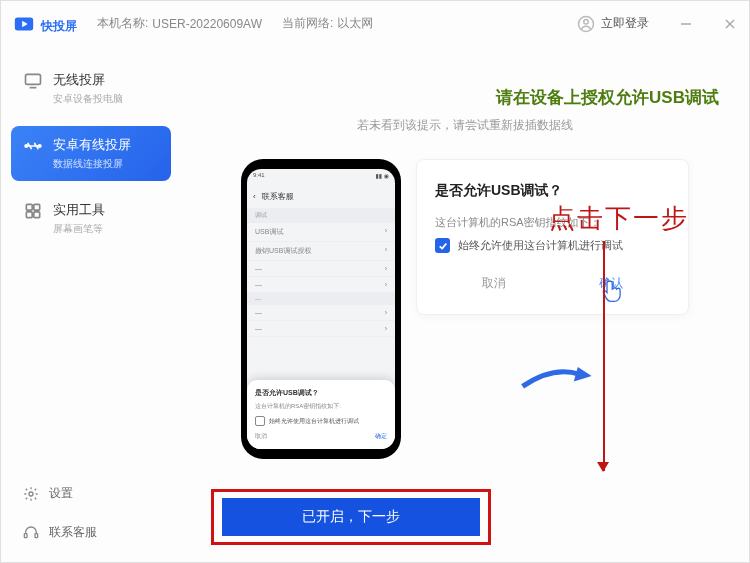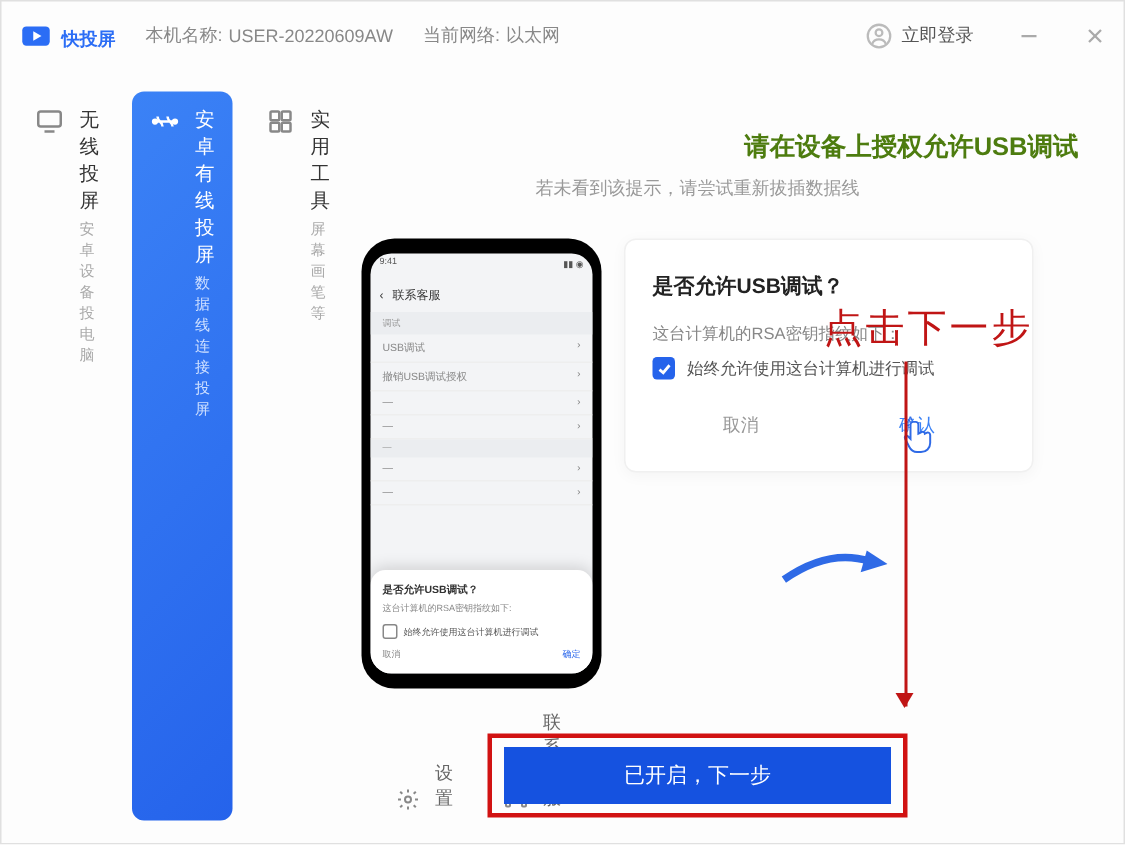--- a/index.html
+++ b/index.html
@@ -5,21 +5,21 @@
 html,body{margin:0;padding:0;font-family:"Microsoft YaHei","PingFang SC",sans-serif;background:#fff;font-size:13px;color:#333}
 .window{width:750px;height:563px;position:relative;background:#fdfdfd;border:1px solid #e0e0e0;box-sizing:border-box;overflow:hidden}
 .titlebar{height:45px;display:flex;align-items:center;padding:0 12px;gap:20px;font-size:12px;color:#888}
 .logo{display:flex;align-items:flex-end;gap:6px;color:#2b6df5;font-weight:700;font-size:12px}
 .logo svg{width:22px;height:22px}
 .spacer{flex:1}
 .login{display:flex;align-items:flex-start;gap:6px;color:#555}
 .login svg{width:18px;height:18px}
 .winbtn{width:14px;height:14px;margin-left:10px;color:#aaa;cursor:pointer;display:flex;align-items:center;justify-content:center}
 .body{display:flex;height:calc(100% - 45px)}
-.sidebar{width:160px;padding:15px 10px;display:flex;flex-direction:row;gap:10px}
+.sidebar{width:160px;padding:15px 10px;display:flex;flex-direction:column;gap:10px}
 .side-spacer{flex:1}
 .side-item{display:flex;gap:10px;align-items:flex-start;padding:10px 12px;border-radius:8px;cursor:pointer}
 .side-item.small{padding:6px 12px;align-items:flex-end;font-size:12px;color:#666}
 .side-item .ic{width:20px;height:20px;flex-shrink:0;display:flex;align-items:center;justify-content:center;color:#888}
 .side-item.small .ic{width:16px;height:16px}
 .side-item .tx{display:flex;flex-direction:column;gap:3px}
 .side-item .tx .t{font-size:13px;color:#333;font-weight:500}
 .side-item.small .tx .t{font-size:12px;color:#666;font-weight:400}
 .side-item .tx .s{font-size:10px;color:#aaa}
 .side-item.active{background:linear-gradient(135deg,#3b82f6,#2563eb);color:#fff}
@@ -48,21 +48,21 @@
 .card .cf{font-size:11px;color:#888;line-height:1.7;margin-bottom:15px}
 .card .cc{display:flex;align-items:center;gap:8px;font-size:11px;color:#555;margin-bottom:22px}
 .checkbox{width:15px;height:15px;border-radius:3px;background:#2563eb;display:flex;align-items:center;justify-content:center;flex-shrink:0}
 .checkbox svg{width:10px;height:10px;color:#fff}
 .card .cbtns{display:flex;justify-content:space-around;font-size:12px;color:#999}
 .card .cbtns .ok{color:#3b82f6;position:relative}
 .cursor-hand{position:absolute;right:-5px;bottom:-12px;width:28px;height:28px;color:#2f6ae6}
 
 .arrow-blue{position:absolute;left:340px;top:315px;width:70px;height:35px;color:#2f6ae6;transform:rotate(8deg)}
 
-.cta-wrap{margin-top:30px;display:flex;justify-content:center}
+.cta-wrap{margin-top:30px;display:flex;}
 .cta-box{border:3px solid #d11212;padding:6px 8px}
 .cta-btn{background:#1552e0;color:#fff;border:none;font-size:14px;padding:10px 80px;cursor:pointer}
 
 .anno{position:absolute;right:60px;top:155px;color:#c01515;font-family:Liberation Sans, sans-serif;font-size:26px;letter-spacing:2px}
 
 .anno-arrow{position:absolute;right:140px;top:195px;width:10px;height:230px;pointer-events:none}
 .anno-arrow .shaft{position:absolute;left:4px;top:0;width:2px;height:100%;background:#c01515}
 .anno-arrow .head{position:absolute;bottom:-1px;left:-2px;width:0;height:0;border-left:6px solid transparent;border-right:6px solid transparent;border-top:10px solid #c01515}
 </style>
 </head>

